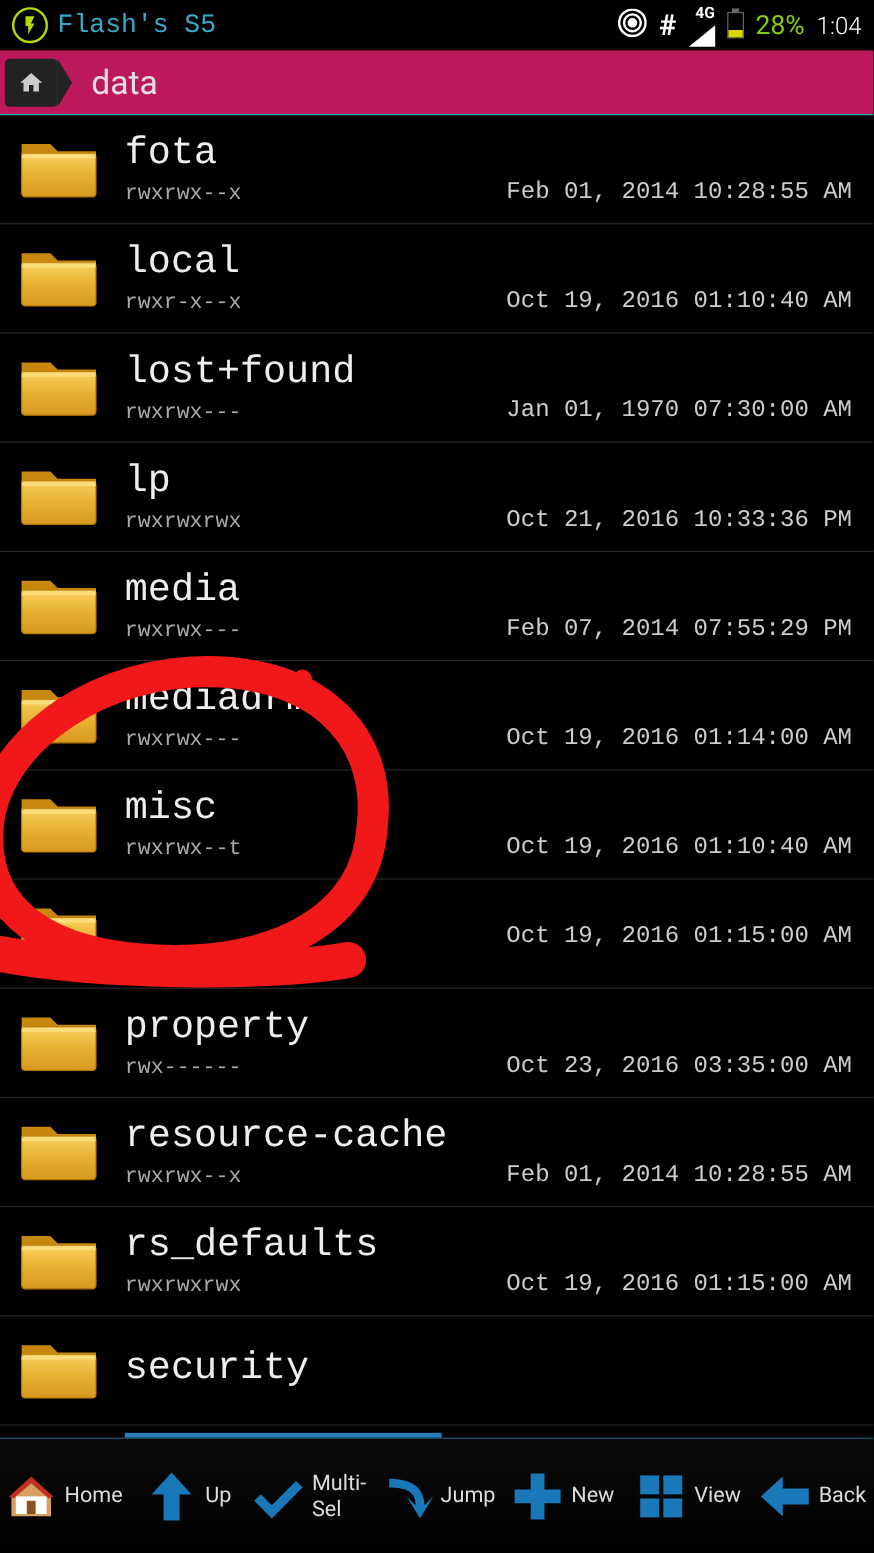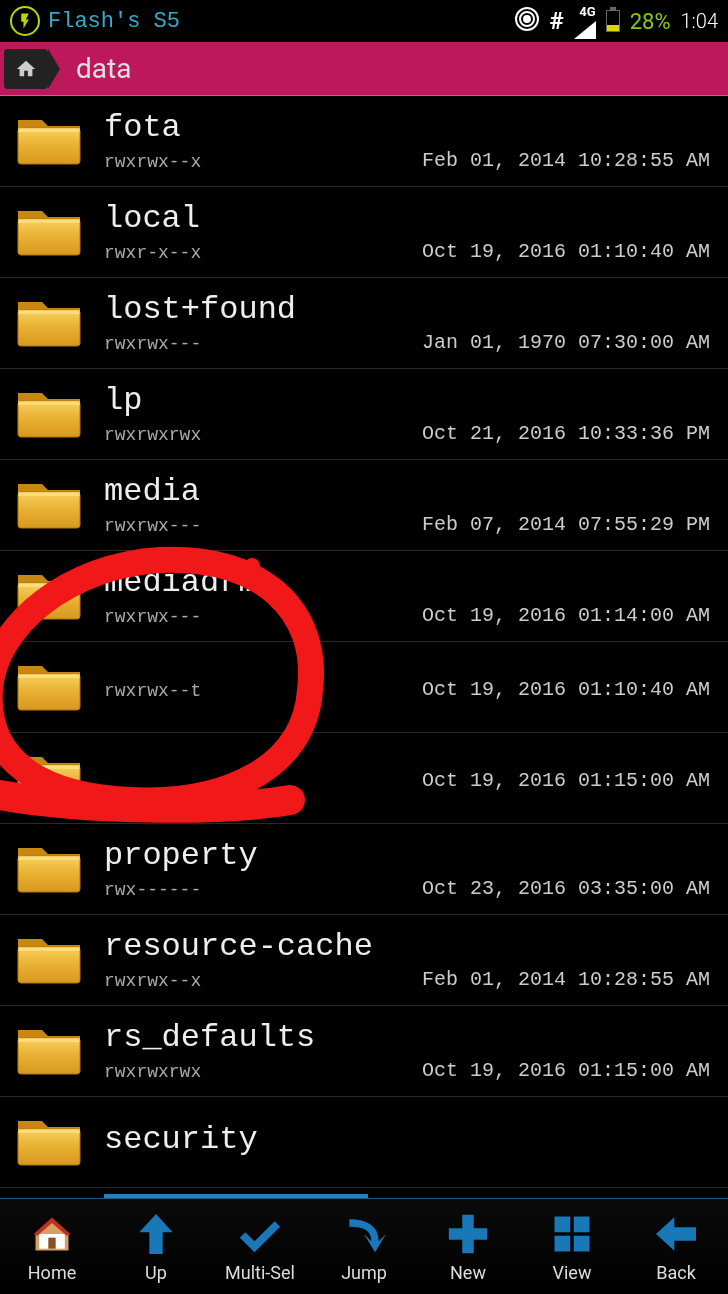--- a/index.html
+++ b/index.html
@@ -34,21 +34,21 @@
   .folder-icon { width: 70px; height: 54px; margin-right: 20px; flex-shrink: 0; }
   .folder-svg { width: 70px; height: 54px; }
   .file-info { flex: 1; display: flex; flex-direction: column; justify-content: center; }
   .file-name { color: #eee; font-size: 32px; font-weight: 300; line-height: 1.1; }
   .file-meta { display: flex; justify-content: space-between; align-items: flex-end; margin-top: 4px; }
   .file-perms { color: #aaa; font-size: 18px; }
   .file-date { color: #ccc; font-size: 20px; text-align: right; margin-left: 48px; }
   
   
   .toolbar { position: absolute; bottom: 0; left: 0; right: 0; height: 96px; background: linear-gradient(#0a0a0a, #000); border-top: 1px solid #1a5a7a; display: flex; }
-  .tool-btn { flex: 1; display: flex; flex-direction: column; align-items: center; justify-content: center; gap: 4px; color: #ddd; font-size: 18px; }
+  .tool-btn { flex: 1; display: flex; flex-direction: row; align-items: center; justify-content: center; gap: 4px; color: #ddd; font-size: 18px; }
   .tool-icon { width: 48px; height: 48px; display: flex; align-items: center; justify-content: center; }
   
   
   .annotation { position: absolute; pointer-events: none; z-index: 50; }
   
   
   .progress-line { position: absolute; left: 104px; right: 360px; bottom: 96px; height: 4px; background: #2a7db8; z-index: 5; }
 </style>
 </head>
 <body>
@@ -226,20 +226,21 @@
     <stop offset="0" stop-color="#f8d060"></stop>
               <stop offset="0.5" stop-color="#e8b030"></stop>
               <stop offset="1" stop-color="#d89820"></stop>
   </linearGradient>
           </defs>
   <path fill="#c88810" d="M4 6 h24 l6 6 h32 v4 H4 z"></path>
   <rect x="4" y="14" width="62" height="36" rx="3" fill="url(#fg)" stroke="#b87800" stroke-width="1"></rect>
   <rect x="4" y="14" width="62" height="4" fill="#ffe890" opacity="0.6"></rect>
 </svg></div>
     <div class="file-info">
+      <div class="file-name">misc</div>
       <div class="file-meta">
         <span class="file-perms">rwxrwx--t</span>
         <span class="file-date">Oct 19, 2016 01:10:40 AM</span>
       </div>
     </div>
     </div>
     <div class="file-row">
     <div class="folder-icon"><svg class="folder-svg" viewBox="0 0 70 54">
   <defs>
             <linearGradient id="fg" x1="0" y1="0" x2="0" y2="1">

